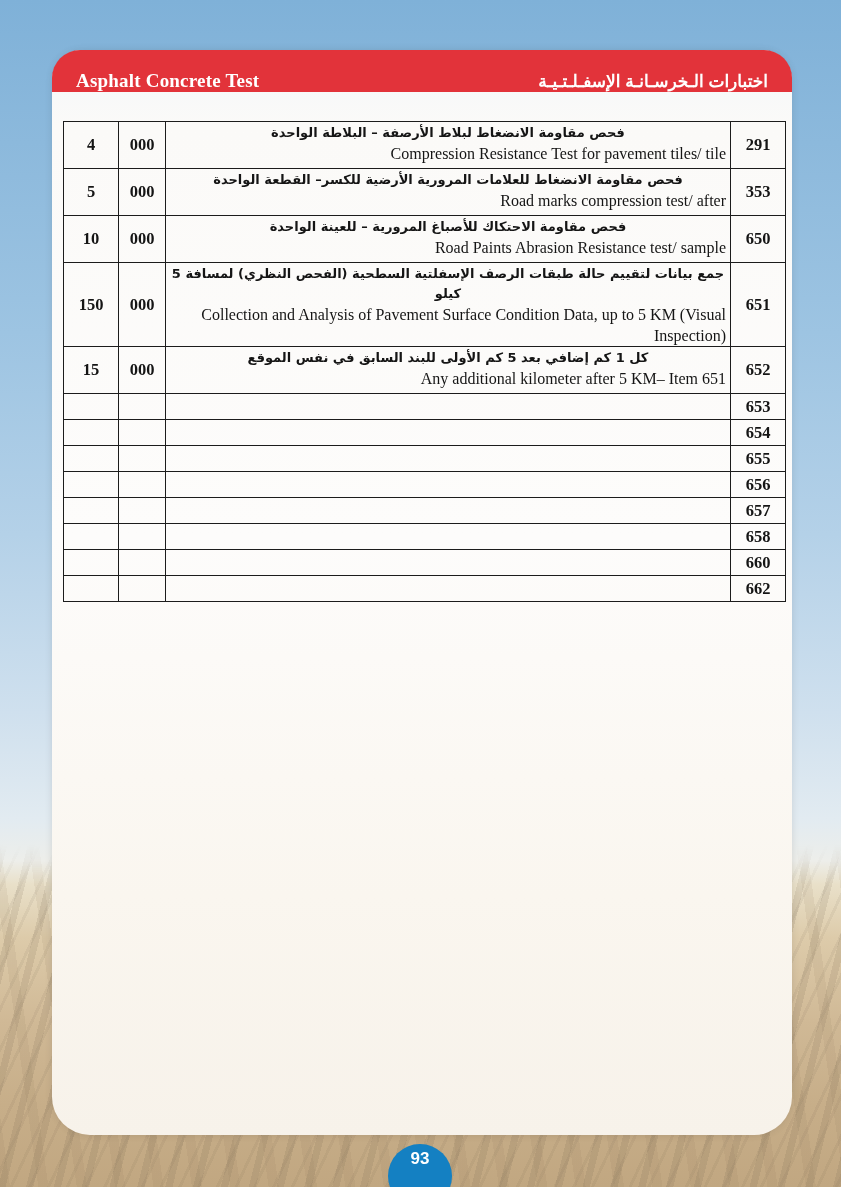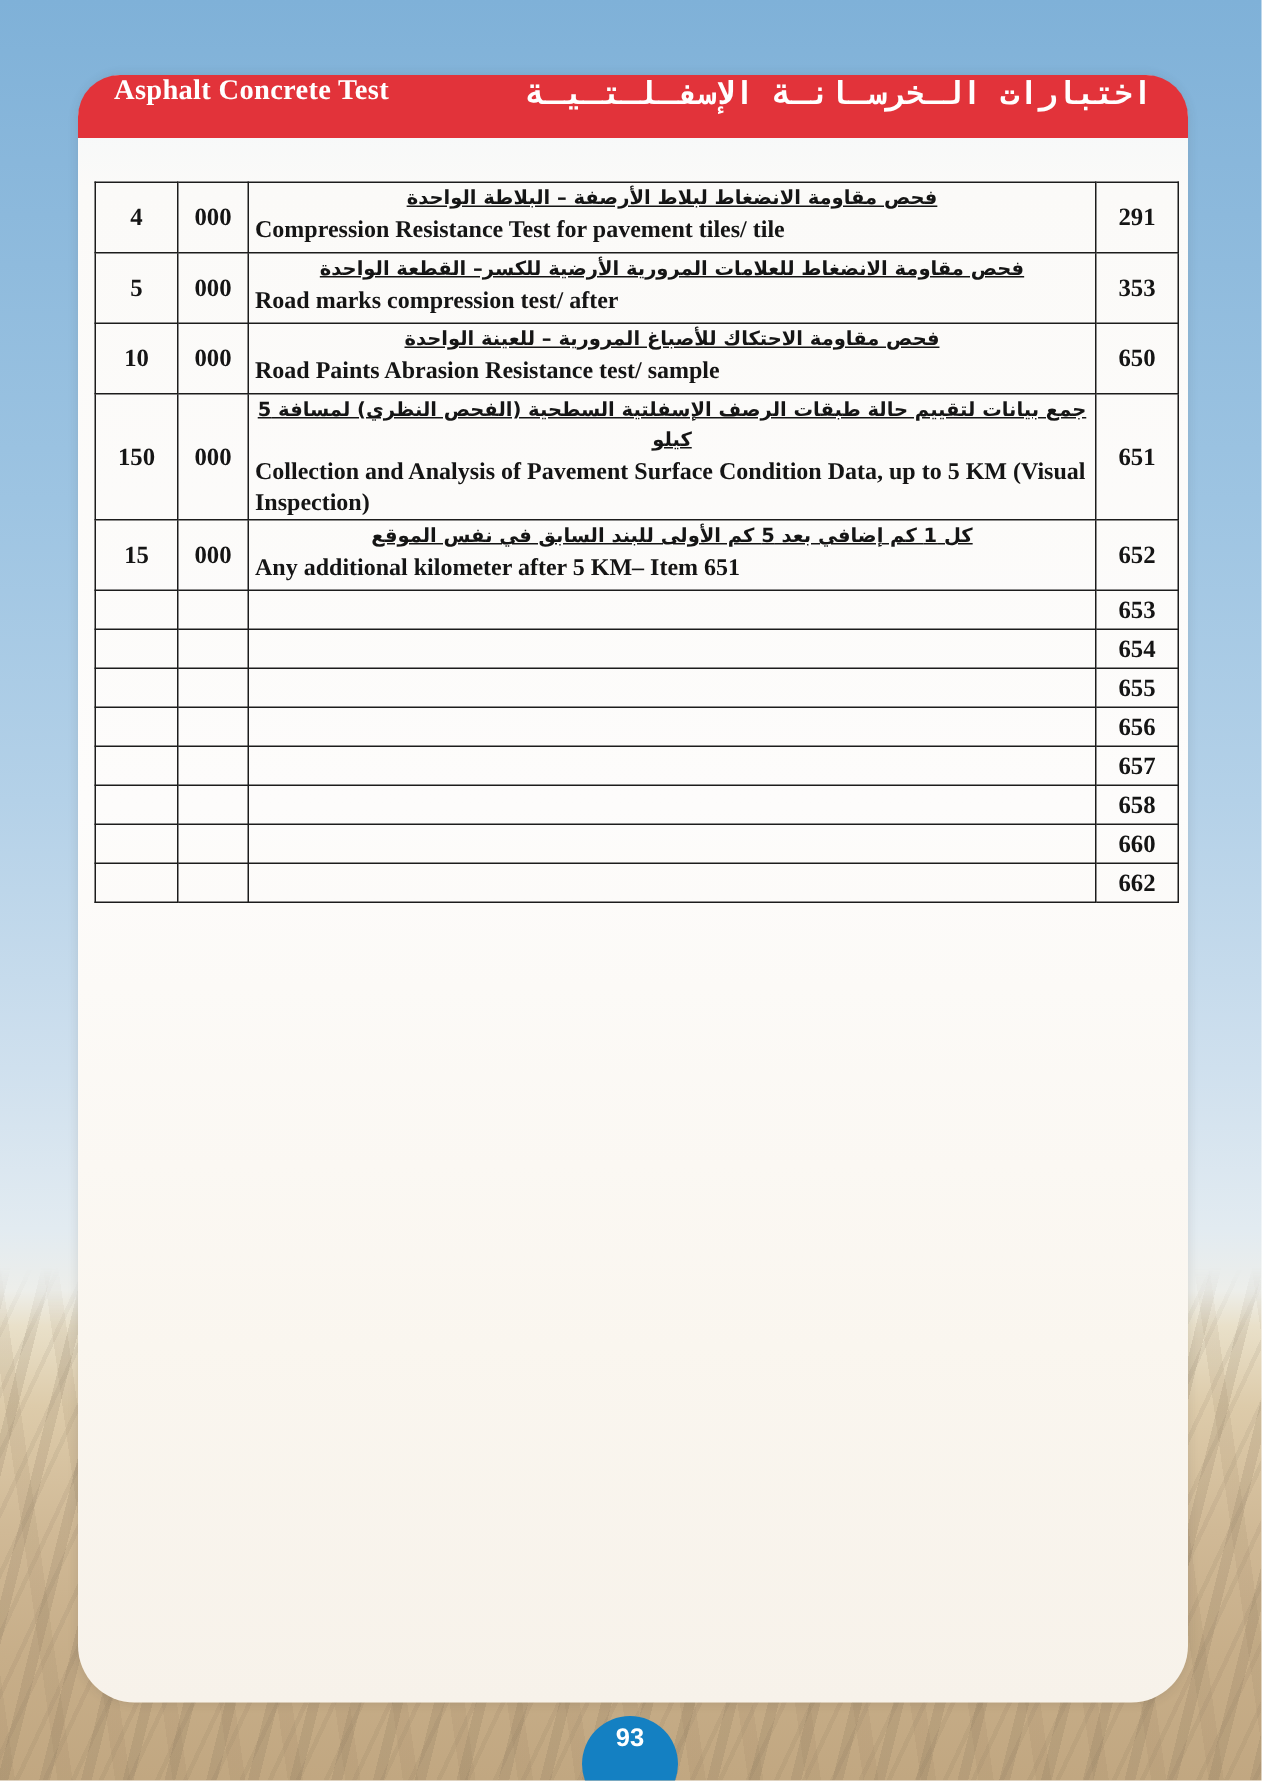--- a/index.html
+++ b/index.html
@@ -22,46 +22,46 @@
     mask-image:linear-gradient(180deg,transparent 0,#000 14%);
   }
   .card{
     position:absolute;left:52px;top:50px;width:740px;height:1085px;
     background:linear-gradient(180deg,#f3f7fa 0%,#fbfaf8 7%,#fdfcfb 45%,#faf6ef 78%,#f7f2ea 100%);
     border-radius:30px 30px 38px 38px;
     box-shadow:0 0 7px rgba(60,60,60,.14);
   }
   .header-bar{
     height:42px;border-radius:28px 28px 0 0;
-    display:flex;align-items:flex-start;justify-content:space-between;
+    display:flex;align-items:flex-end;justify-content:space-between;
     padding:0 24px;box-sizing:border-box;
   }
   .title-en{color:#fff;font-weight:bold;font-size:19px;letter-spacing:.2px;
     font-family:"Liberation Serif","DejaVu Serif",serif;}
-  .title-ar{color:#fff;font-weight:bold;font-size:21px;direction:rtl;
-    font-family:Liberation Mono, monospace;}
+  .title-ar{color:#fff;font-weight:bold;font-size:17px;direction:rtl;
+    font-family:Liberation Sans, sans-serif;}
   table.price-table{
     border-collapse:collapse;table-layout:fixed;
     width:722px;margin:29px 0 0 11px;
     background:transparent;
   }
   .price-table td{
     border:1.6px solid #1c1c1c;padding:0;vertical-align:middle;
     color:#151515;overflow:hidden;
   }
   tr.h2{height:47px;} tr.h3{height:66px;} tr.he{height:26px;margin-top:43px;}
   td.c-price,td.c-zeros,td.c-item{
     text-align:center;font-weight:bold;font-size:16.5px;
     font-family:"Liberation Serif","DejaVu Serif",serif;
   }
   td.c-desc{vertical-align:top;padding:1px 4px 0 4px;}
   .desc-ar{direction:rtl;text-align:center;font-family:"DejaVu Sans",sans-serif;
-    font-weight:bold;font-size:13px;line-height:20px;color:#151515;text-decoration:underline;}
-  .desc-en{text-align:left;font-family:"Liberation Serif","DejaVu Serif",serif;
-    font-weight:bold;font-size:16px;line-height:21px;color:#151515;}
+    font-weight:bold;font-size:13px;line-height:20px;color:#151515;}
+  .desc-en{text-align:right;font-family:"Liberation Serif","DejaVu Serif",serif;
+    font-weight:normal;font-size:16px;line-height:21px;color:#151515;}
   .page-badge{
     position:absolute;left:388px;top:1144px;width:64px;height:64px;
     border-radius:50%;text-align:center;box-sizing:border-box;padding-top:5px;
     color:#fff;font-family:"Liberation Sans","DejaVu Sans",sans-serif;
     font-weight:bold;font-size:17px;
   }
 </style>
 </head>
 <body>
 

